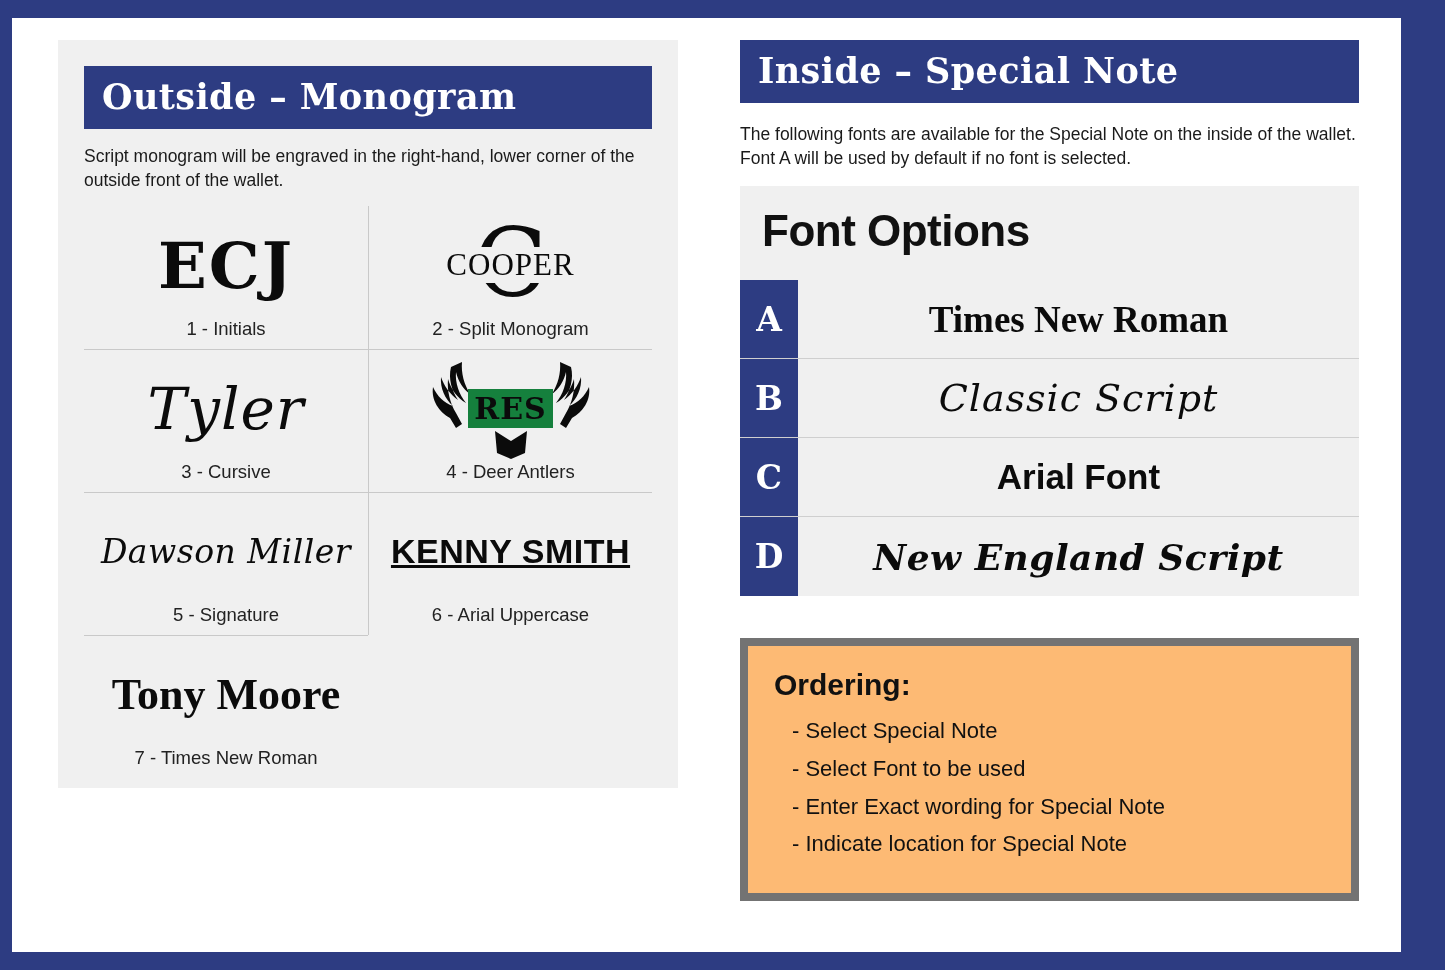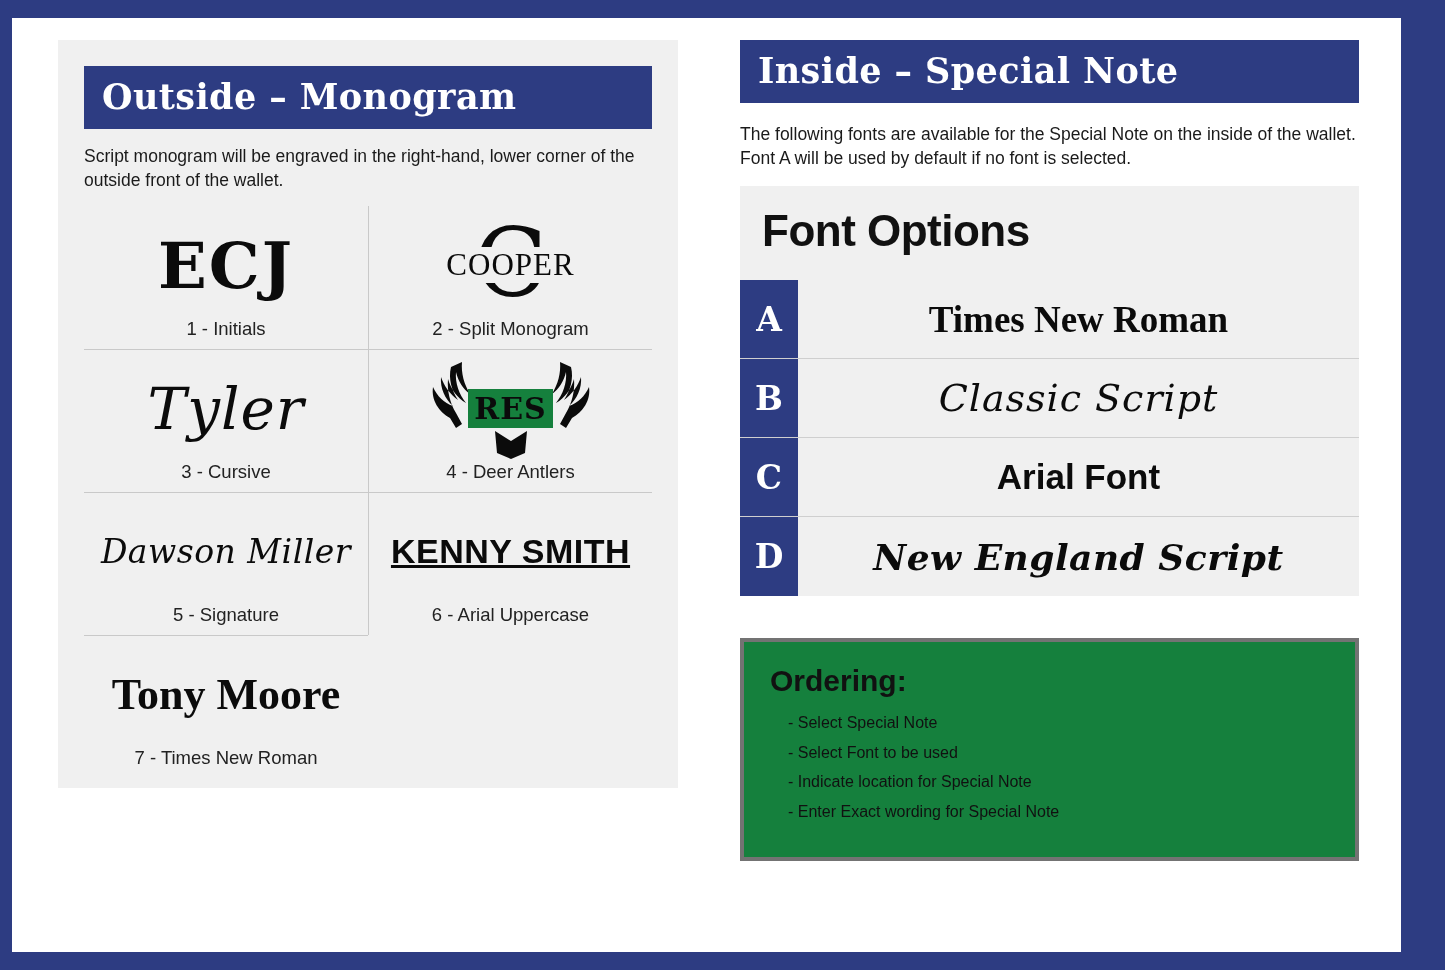--- a/index.html
+++ b/index.html
@@ -254,34 +254,34 @@
   .f-newengland {
     font-family: "DejaVu Serif", serif;
     font-style: italic;
     font-weight: bold;
     font-size: 36px;
     letter-spacing: 0.5px;
   }
 
   .ordering-box {
     margin-top: 42px;
-    border: 4px solid #737373;
-    background: #15803d;
+    border: 8px solid #737373;
+    background: #fdba74;
     padding: 22px 26px 30px 26px;
   }
   .ordering-title {
     font-family: "Liberation Sans", sans-serif;
     font-weight: bold;
     font-size: 30px;
     color: #111;
     margin-bottom: 10px;
   }
   .ordering-list { }
   .ordering-item {
-    font-size: 16px;
+    font-size: 22px;
     color: #111;
     padding: 4px 0 4px 18px;
     line-height: 1.35;
   }
 </style>
 </head>
 <body>
 
 <div class="page">
   <div class="columns">
@@ -395,20 +395,20 @@
             <span class="f-newengland">New England Script</span>
           </div>
         </div>
       </div>
 
       <div class="ordering-box">
         <div class="ordering-title">Ordering:</div>
         <div class="ordering-list">
           <div class="ordering-item">- Select Special Note</div>
           <div class="ordering-item">- Select Font to be used</div>
+          <div class="ordering-item">- Enter Exact wording for Special Note</div>
           <div class="ordering-item">- Indicate location for Special Note</div>
-          <div class="ordering-item">- Enter Exact wording for Special Note</div>
         </div>
       </div>
     </div>
 
   </div>
 </div>
 
 </body></html>

